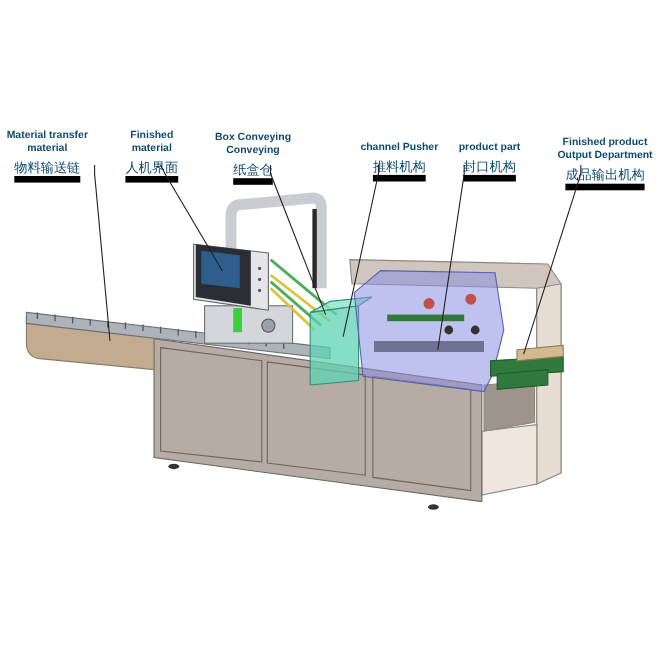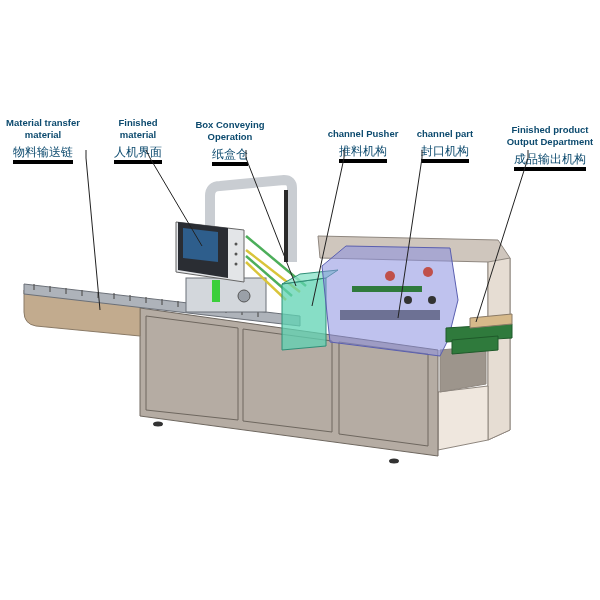--- a/index.html
+++ b/index.html
@@ -1,45 +1,45 @@
 <!DOCTYPE html>
 <html><head>
 <meta charset="utf-8">
 <style>
   html, body { margin:0; padding:0; background:#ffffff; }
   body { width:600px; height:600px; position:relative; overflow:hidden; font-family:"DejaVu Sans", sans-serif; }
   .label { position:absolute; text-align:center; color:#0c4a6e; }
   .label .en { font-family:"Liberation Sans", sans-serif; font-weight:bold; font-size:9.5px; line-height:12px; display:block; }
-  .label .zh { font-size:12px; line-height:15px; display:inline-block; border-bottom:4px solid #000000; margin-top:1px; }
+  .label .zh { font-size:12px; line-height:15px; display:inline-block; border-bottom:6px solid #000000; margin-top:1px; }
   svg { position:absolute; left:0; top:0; }
 </style>
 </head>
 <body>
 
 <div class="label" style="left:0px; top:117px; width:86px;">
   <span class="en">Material transfer</span>
   <span class="en">material</span>
   <span class="zh">物料输送链</span>
 </div>
 <div class="label" style="left:106px; top:117px; width:64px;">
   <span class="en">Finished</span>
   <span class="en">material</span>
   <span class="zh">人机界面</span>
 </div>
 <div class="label" style="left:190px; top:119px; width:80px;text-align:center;">
   <span class="en">Box Conveying</span>
-  <span class="en">Operation</span>
+  <span class="en">Conveying</span>
   <span class="zh">纸盒仓</span>
 </div>
 <div class="label" style="left:322px; top:128px; width:82px;">
   <span class="en">channel Pusher</span>
   <span class="zh">推料机构</span>
 </div>
 <div class="label" style="left:410px; top:128px; width:70px;">
-  <span class="en">channel part</span>
+  <span class="en">product part</span>
   <span class="zh">封口机构</span>
 </div>
 <div class="label" style="left:502px; top:124px; width:96px;">
   <span class="en">Finished product</span>
   <span class="en">Output Department</span>
   <span class="zh">成品输出机构</span>
 </div>
 
 <svg width="600" height="600" viewBox="0 0 600 600">
 

